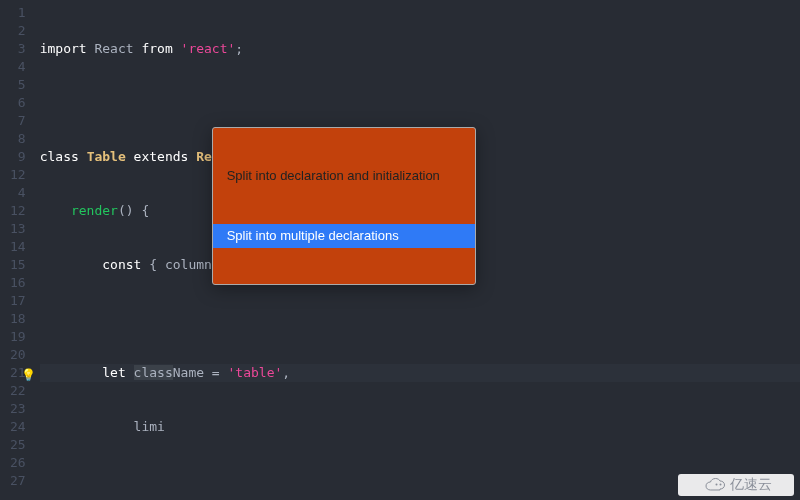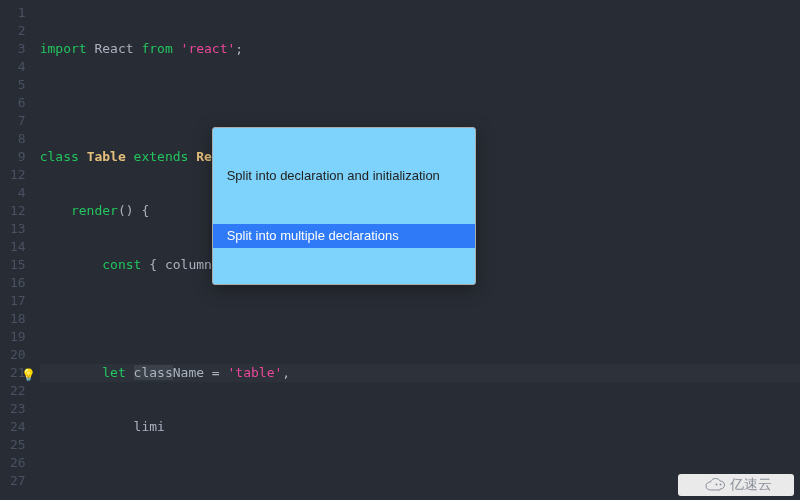--- a/index.html
+++ b/index.html
@@ -36,34 +36,34 @@
   .line { height: 18px; position: relative; }
   .bulb-line { background: #2c313a; }
   .bulb {
     position: absolute;
     left: -18px;
     top: 2px;
     font-size: 12px;
     color: #e5c07b;
   }
   
-  .kw { color: #22c55e; }
+  .kw { color: #ffffff; }
   .cls { color: #e5c07b; font-weight: bold; }
   .fn { color: #22c55e; }
   .str { color: #ec4899; }
   .pun { color: #abb2bf; }
   .def { color: #abb2bf; }
   .this { color: #e06c75; }
   .sel { background: #3b4149; }
 
   .popup {
     position: absolute;
     left: 172px;
     top: 127px;
-    background: #7dd3fc;
+    background: #c2410c;
     color: #222;
     font-family: -apple-system, Helvetica, Arial, sans-serif;
     font-size: 13px;
     border: 1px solid #aaa;
     border-radius: 3px;
     box-shadow: 0 4px 18px rgba(0,0,0,0.35);
     min-width: 264px;
     overflow: hidden;
   }
   .popup-item {

